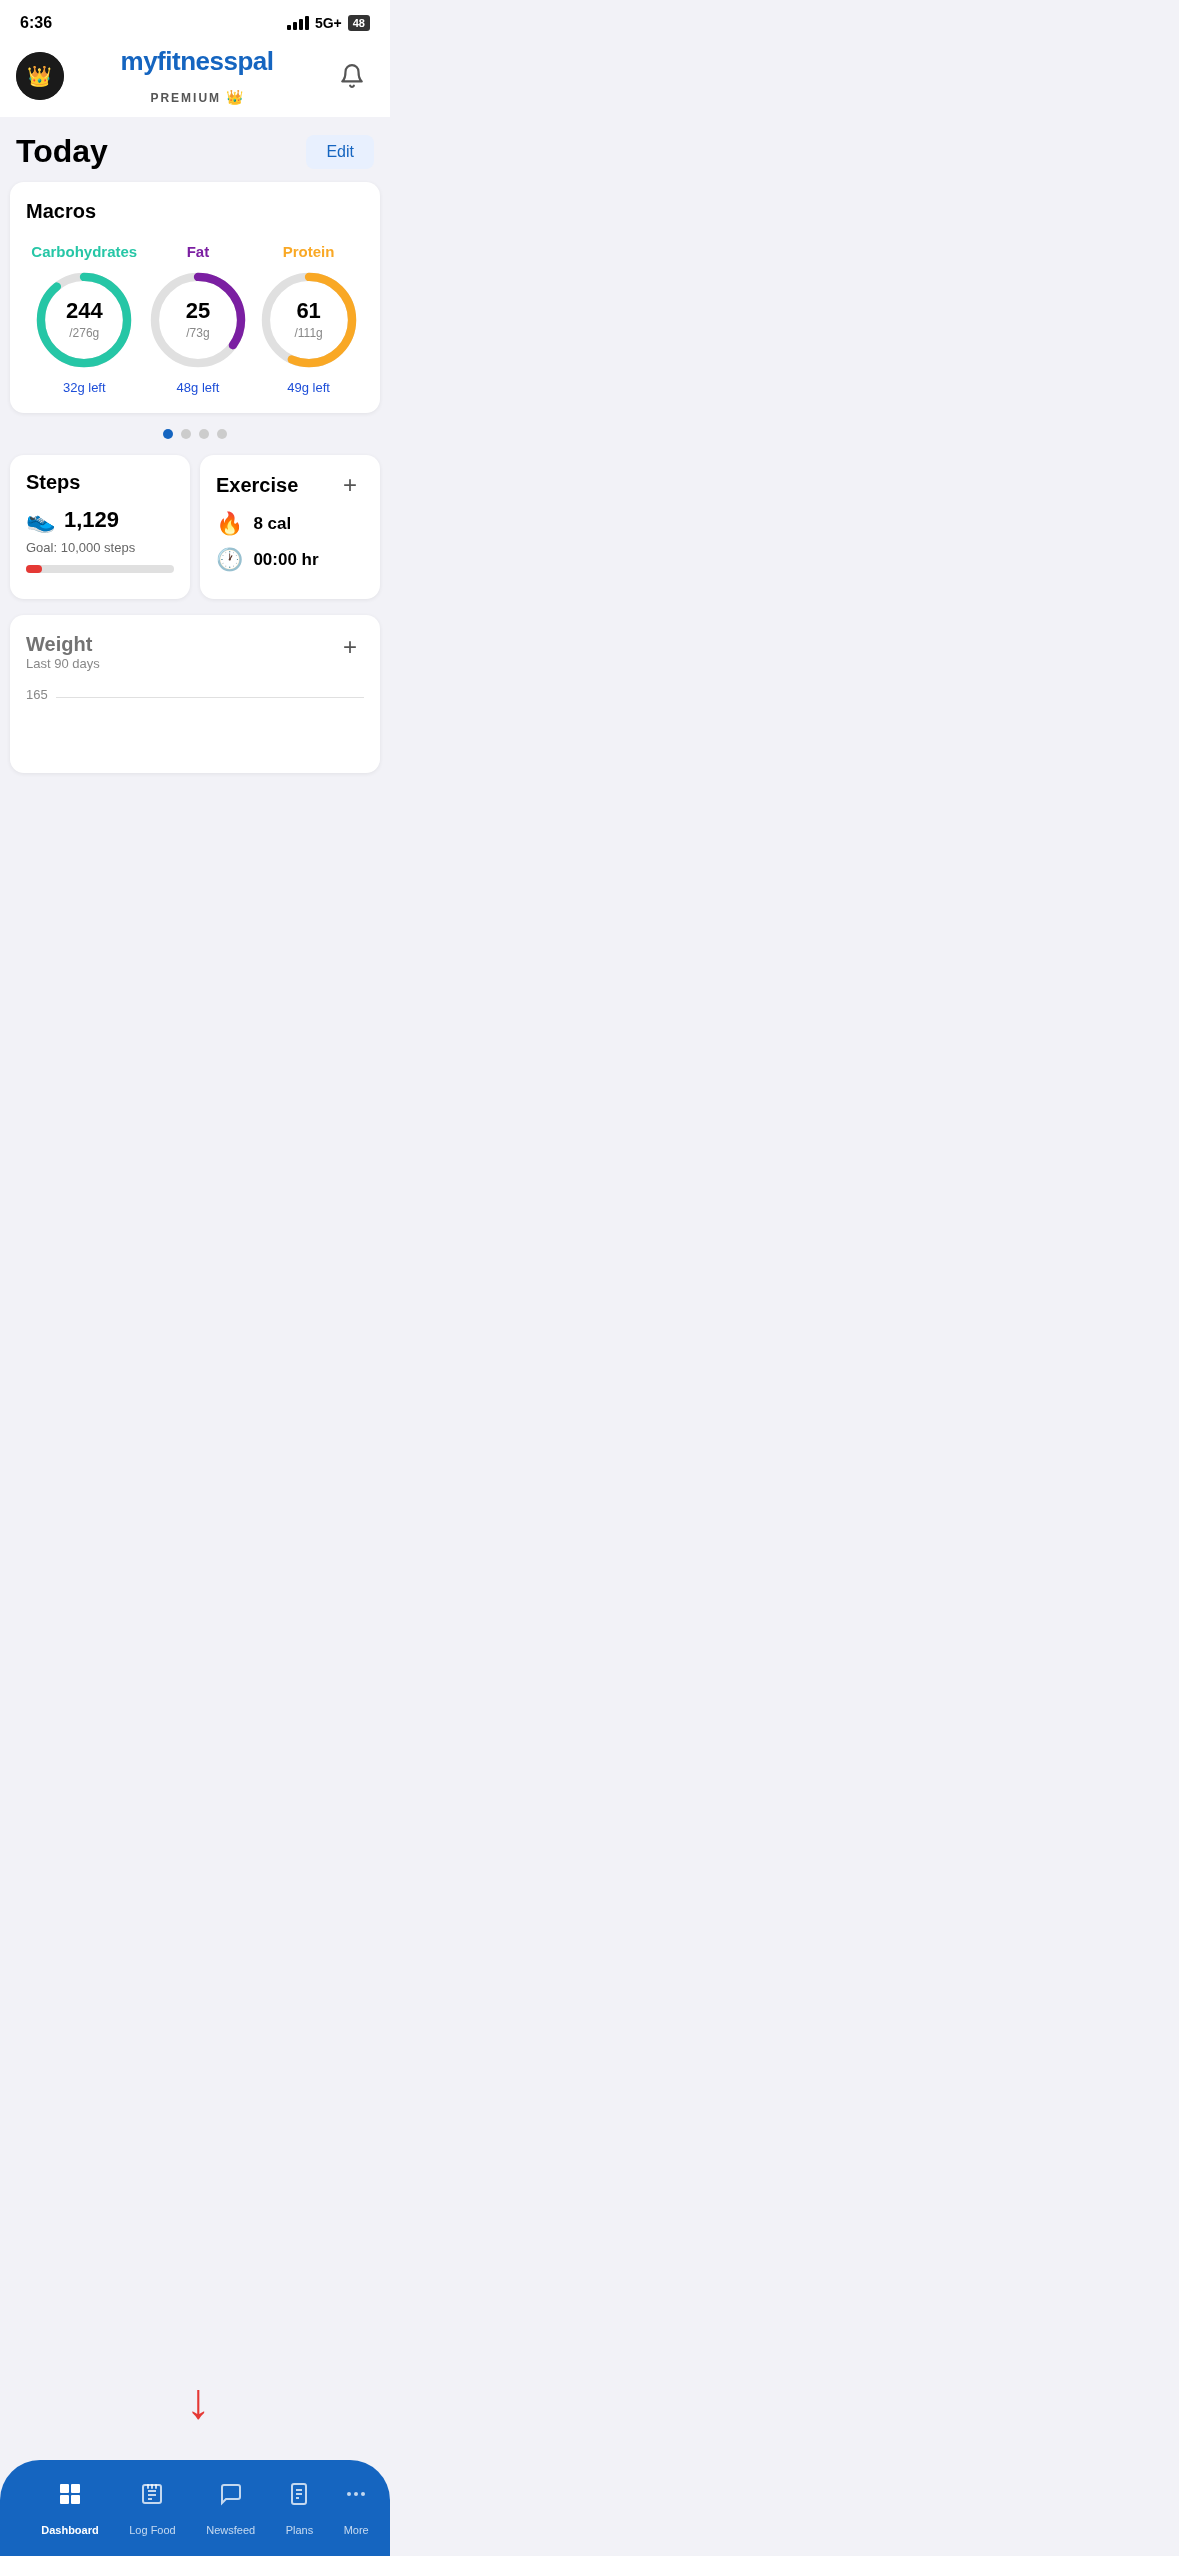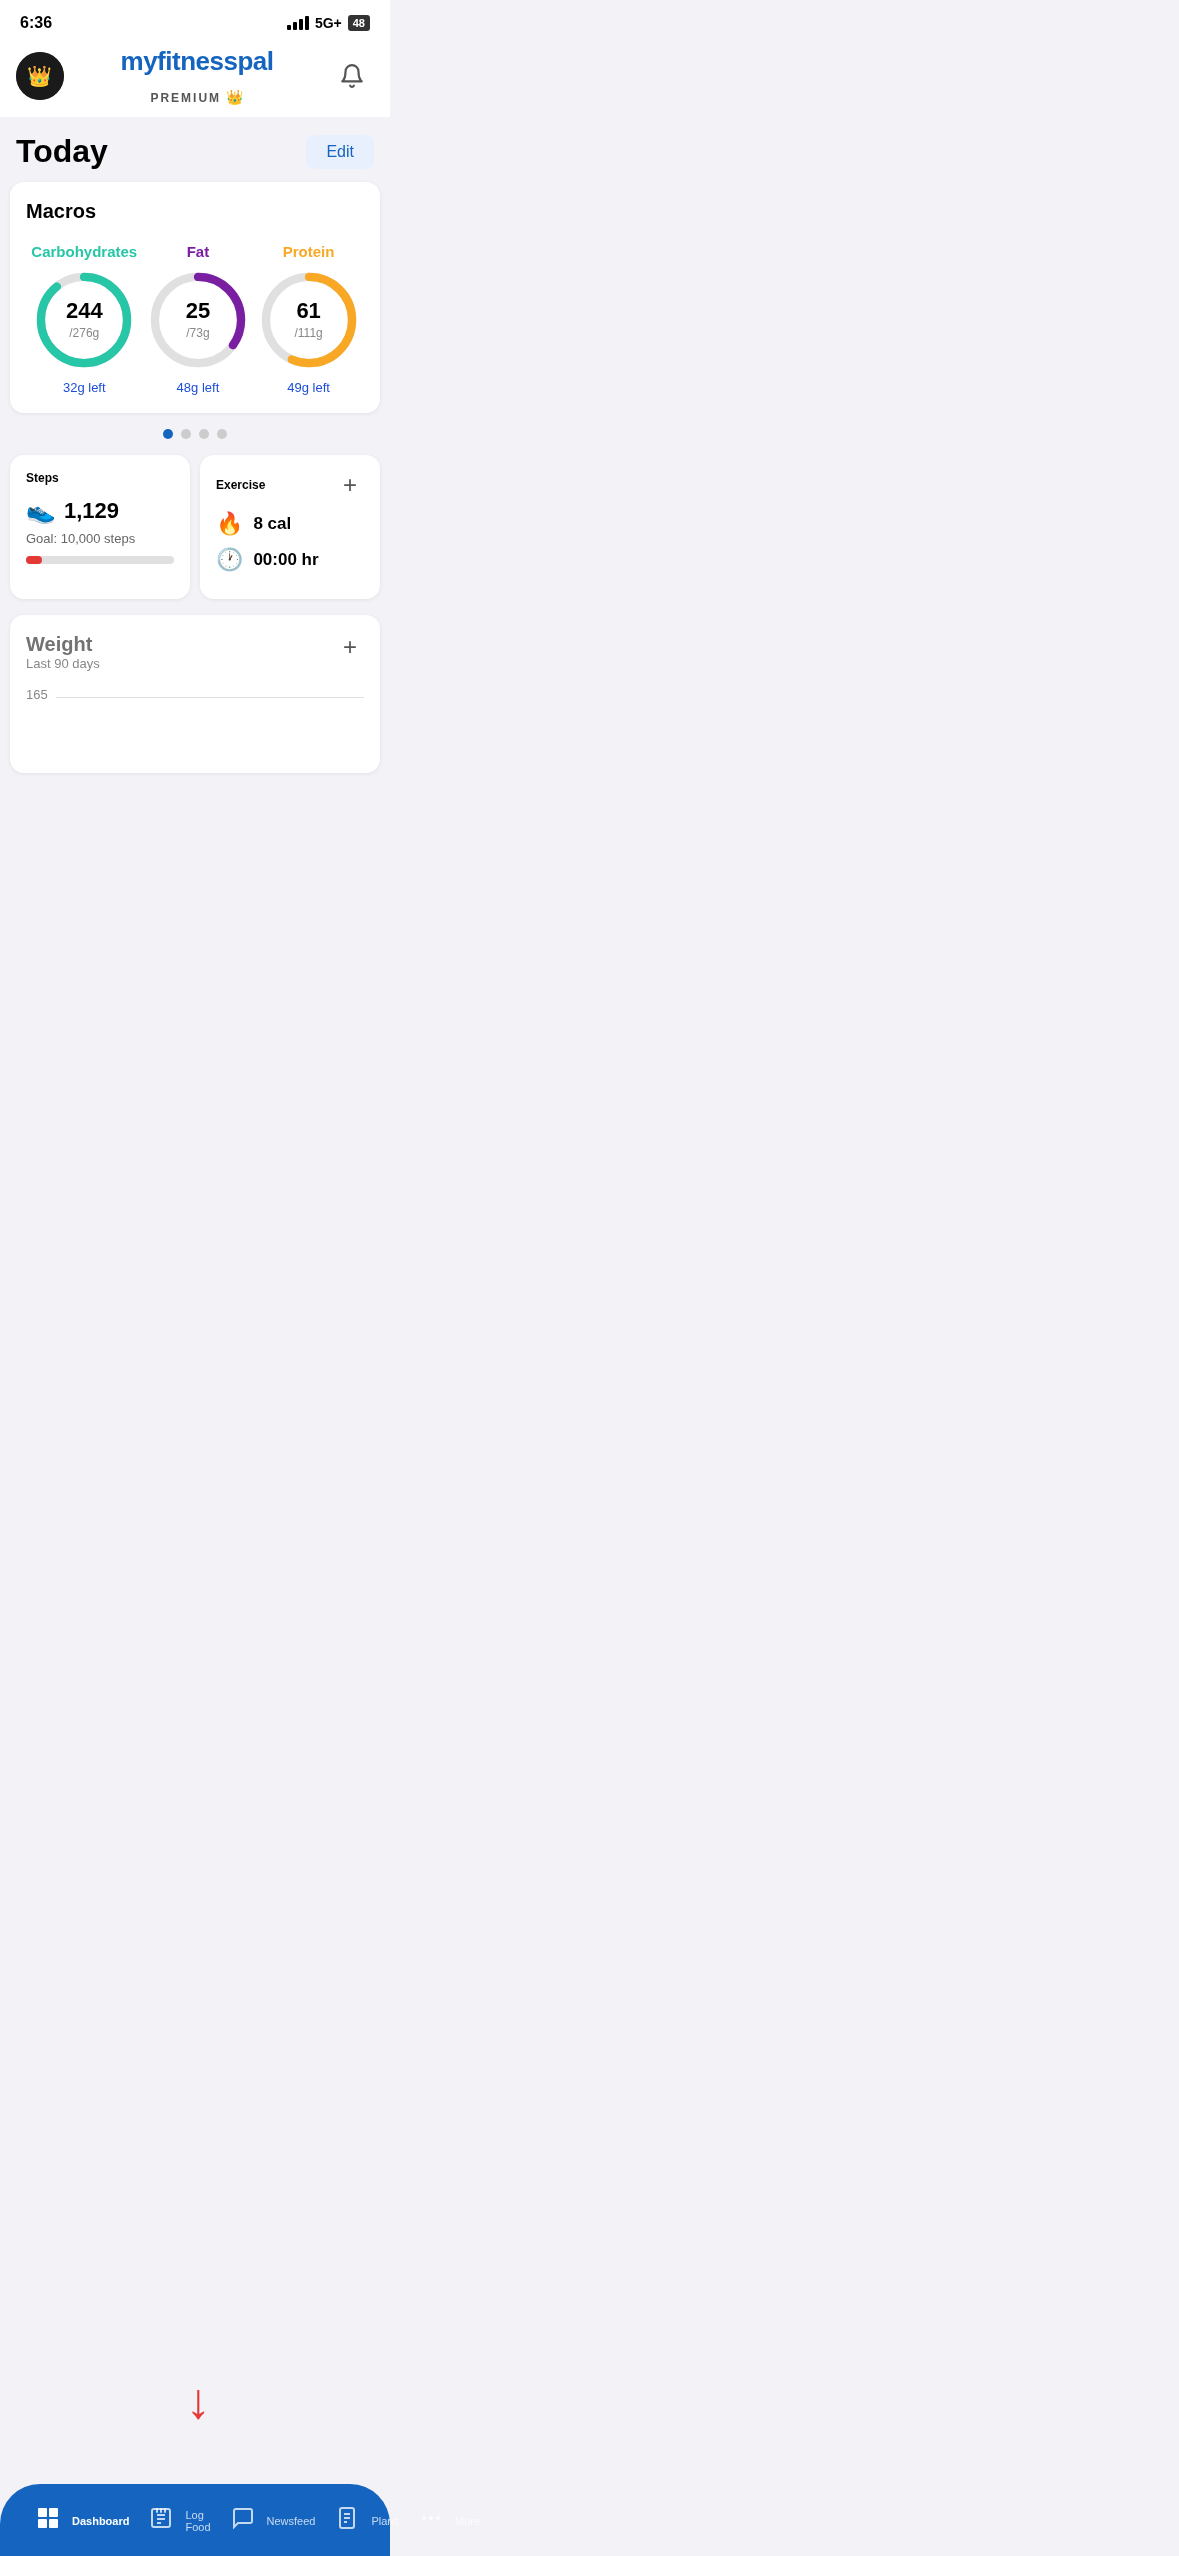--- a/index.html
+++ b/index.html
@@ -228,21 +228,21 @@
       padding: 16px;
       box-shadow: 0 1px 4px rgba(0,0,0,0.07);
     }
     .card-title-row {
       display: flex;
       justify-content: space-between;
       align-items: center;
       margin-bottom: 12px;
     }
     .card-title {
-      font-size: 12px;
+      font-size: 20px;
       font-weight: 700;
       color: #000;
     }
     .plus-btn {
       width: 28px;
       height: 28px;
       border: none;
       background: none;
       font-size: 24px;
       color: #555;
@@ -372,21 +372,21 @@
 
     
     .nav-bar {
       background: #1565C0;
       display: flex;
       justify-content: space-around;
       padding: 6px 0 20px;
     }
     .nav-item {
       display: flex;
-      flex-direction: row;
+      flex-direction: column;
       align-items: center;
       gap: 12px;
       cursor: pointer;
       margin-left: 20px;
     }
     .nav-icon { font-size: 22px; color: rgba(255,255,255,0.75); }
     .nav-icon.active { color: #fff; }
     .nav-label { font-size: 11px; color: rgba(255,255,255,0.75); }
     .nav-label.active { color: #fff; font-weight: 600; }
 

